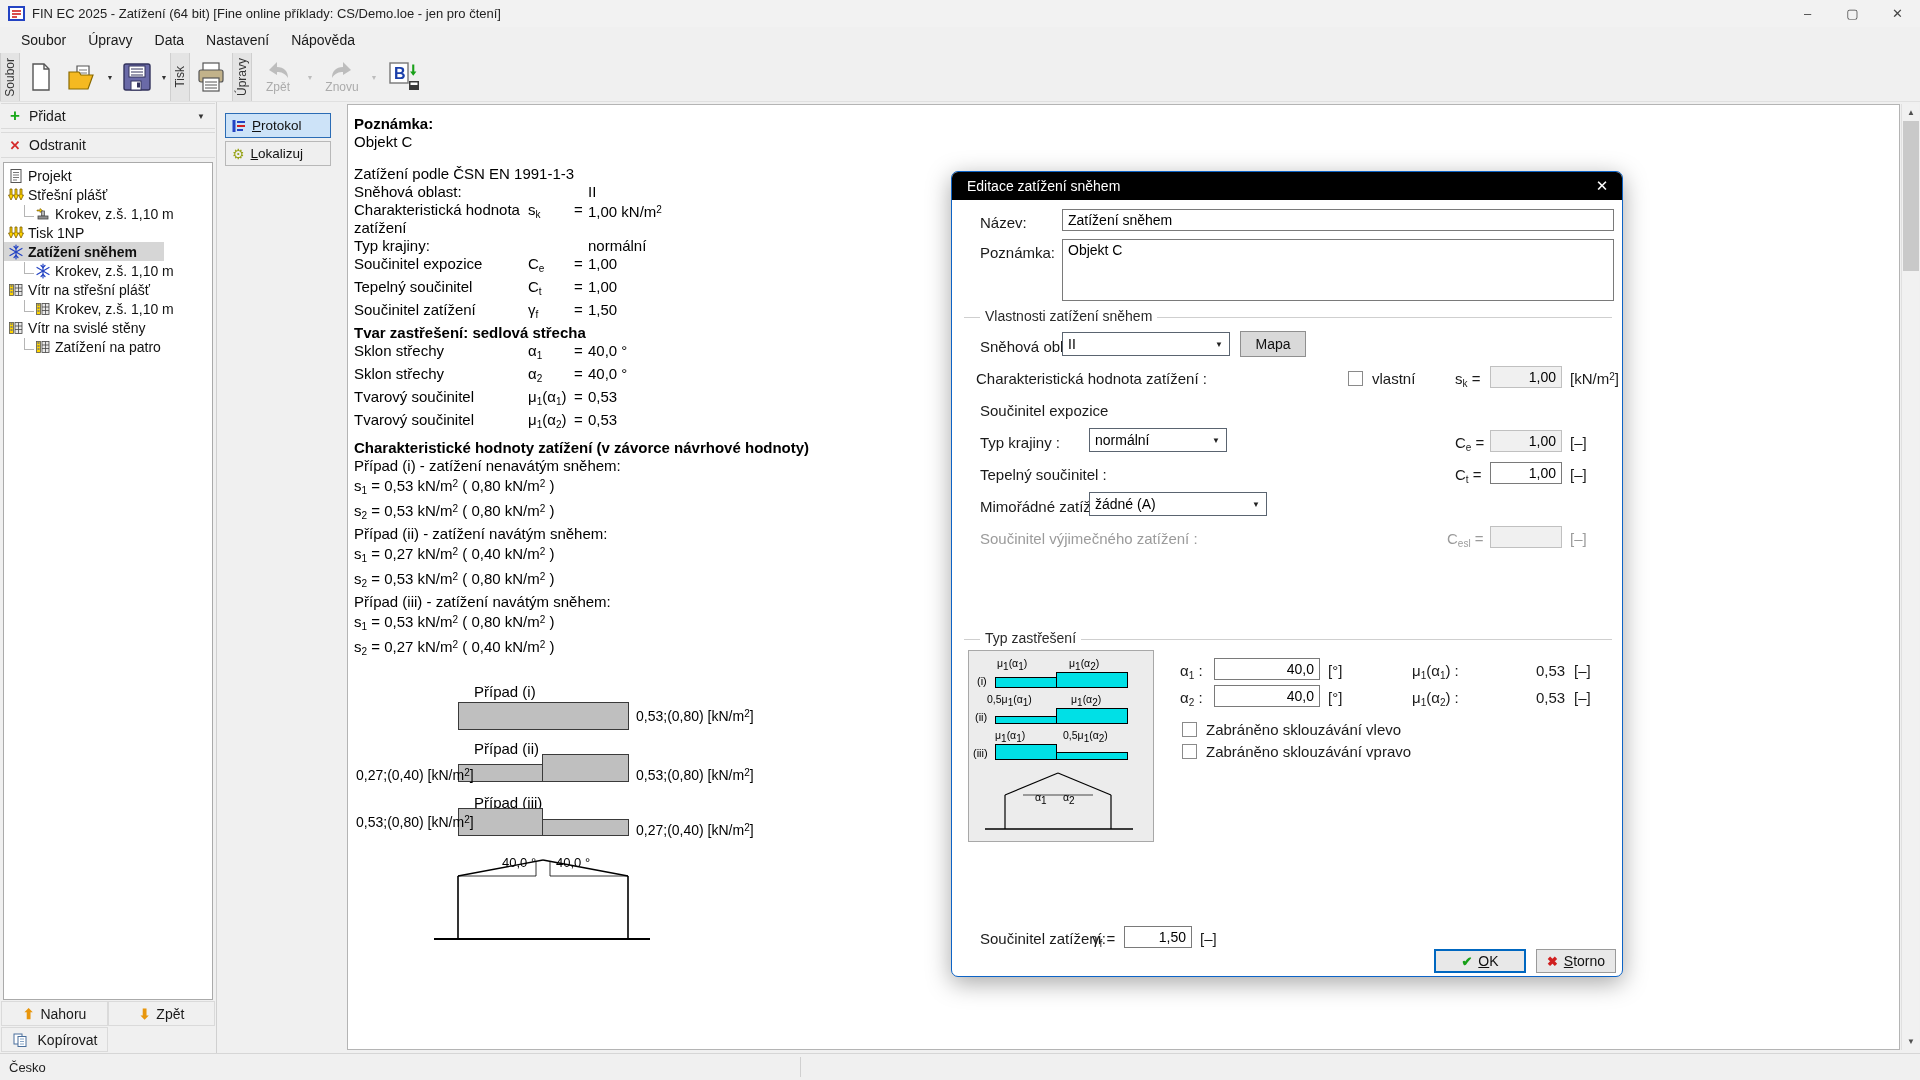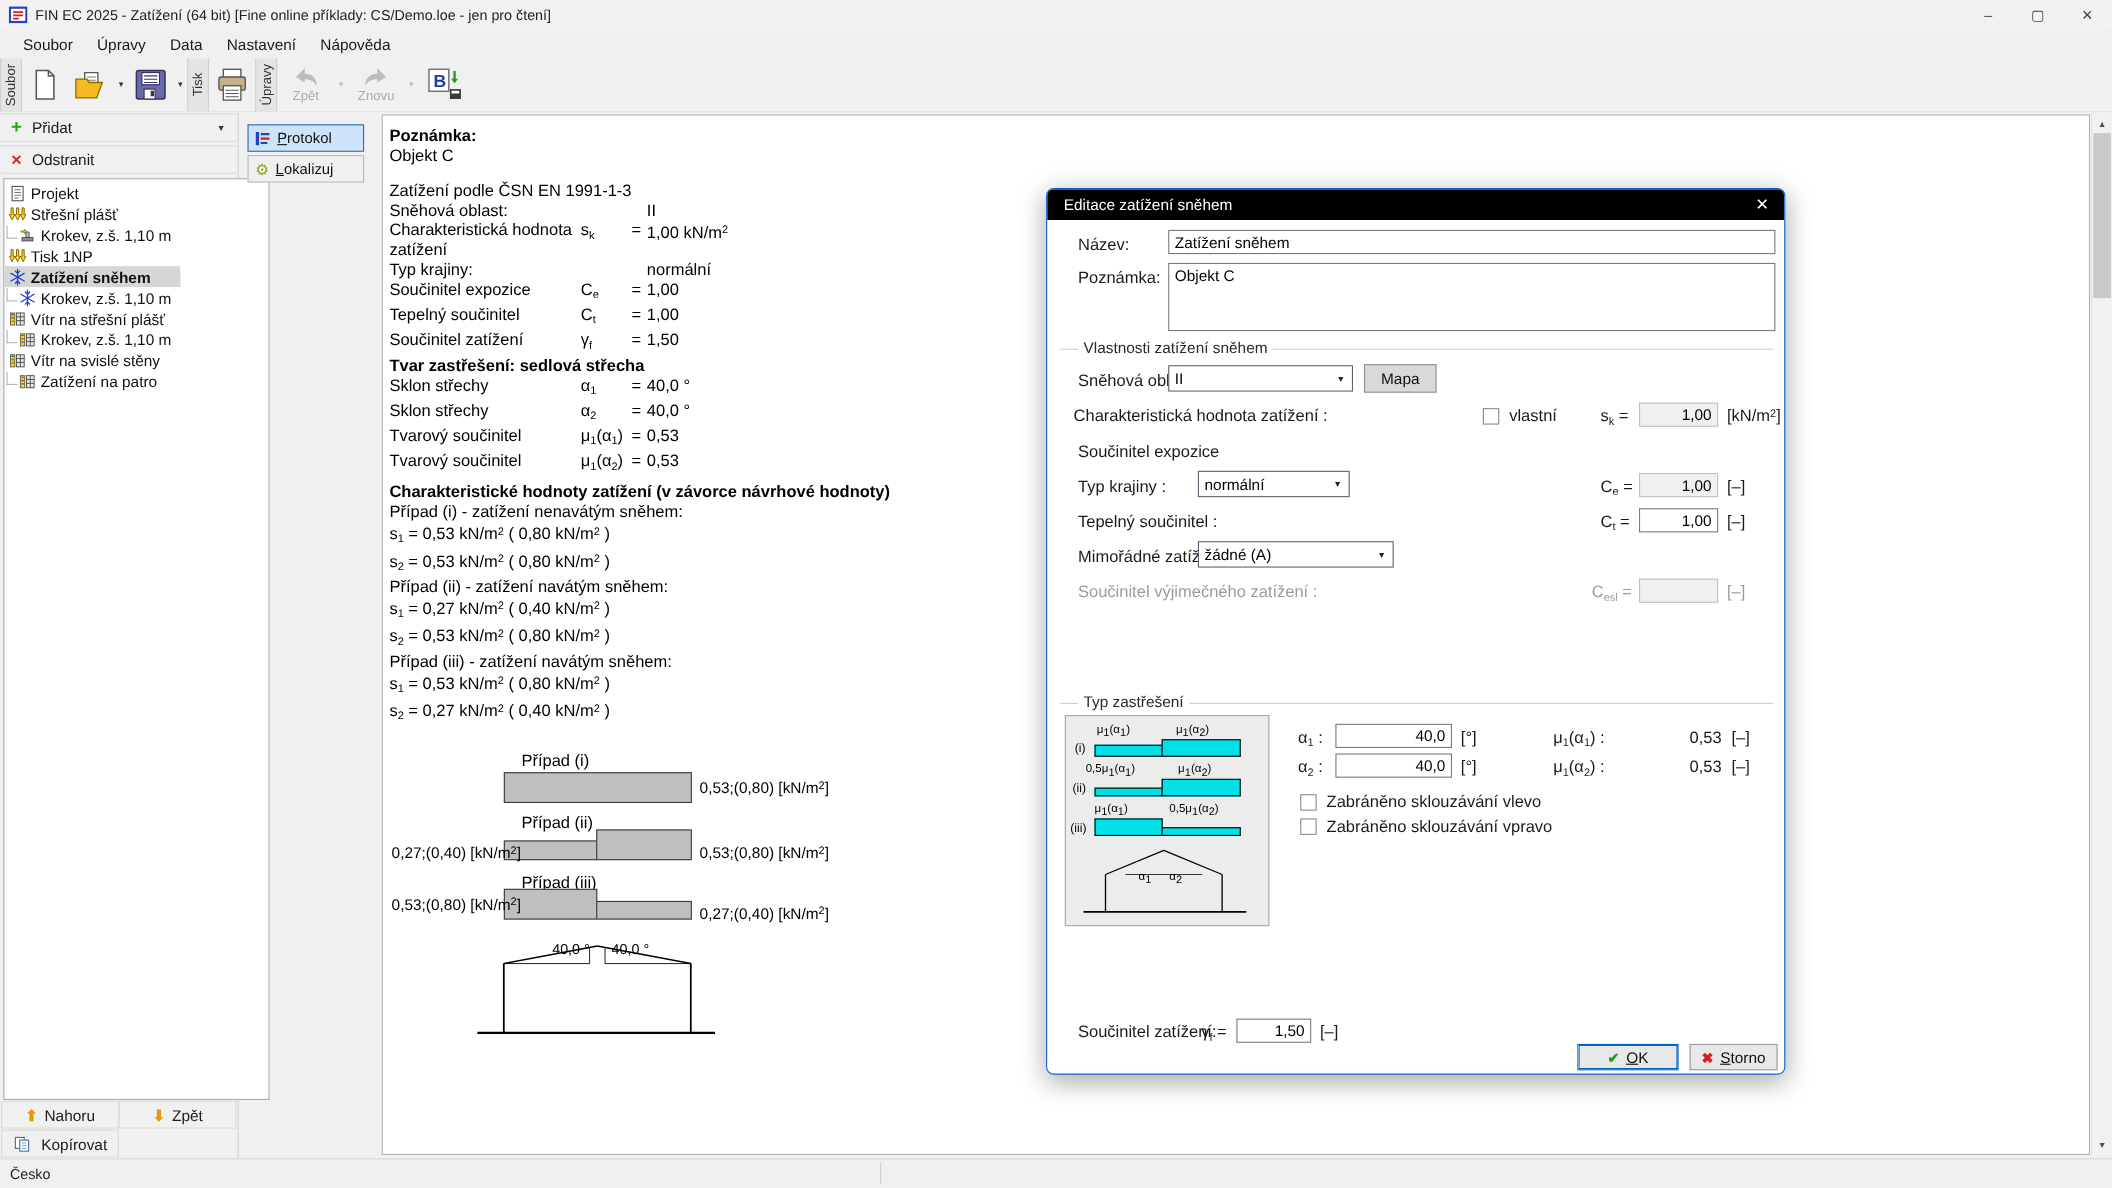--- a/index.html
+++ b/index.html
@@ -34,23 +34,23 @@
   .statusbar{position:absolute;left:0;top:1053px;width:100%;height:27px;background:#f0f0f0;border-top:1px solid #d6d6d6;display:flex;align-items:center;font-size:13px;color:#222;padding-left:9px;}
   .statussep{position:absolute;left:800px;top:3px;bottom:3px;border-left:1px solid #d0d0d0;}
 
   
   .sidebar{position:absolute;left:0;top:0;width:217px;height:100%;border-right:1px solid #d0d0d0;}
   .sbtn{position:absolute;left:1px;width:214px;height:26px;background:#f0f0f0;border-top:1px solid #dadada;border-bottom:1px solid #dadada;display:flex;align-items:center;font-size:14px;color:#1a1a1a;}
   .sbtn .sic{width:28px;text-align:center;font-weight:bold;}
   .plus{color:#18a818;font-size:17px;}
   .cross{color:#d42a2a;font-size:13px;font-weight:bold;}
   .sbtn .sdrop{margin-left:auto;margin-right:10px;font-size:8px;color:#333;}
-  .treebox{position:absolute;left:3px;top:60px;width:242px;height:838px;background:#fff;border:1px solid #aaa;padding-top:3px;}
+  .treebox{position:absolute;left:3px;top:60px;width:210px;height:838px;background:#fff;border:1px solid #aaa;padding-top:3px;}
   .trow{height:19px;display:flex;align-items:center;font-size:14px;color:#111;padding-left:4px;white-space:nowrap;}
-  .trow.lvl1{padding-left:2px;}
+  .trow.lvl1{padding-left:20px;}
   .tcon{width:10px;height:12px;border-left:1px solid #b5b5b5;border-bottom:1px solid #b5b5b5;margin-right:1px;margin-top:-6px;}
   .ticon{width:16px;height:16px;margin-right:4px;flex:none;}
   .trow.sel .tlabel{font-weight:bold;}
   .trow.sel{background:#d6d6d6;width:max-content;min-width:160px;}
   .bbtnrow{position:absolute;left:1px;width:214px;height:25px;display:flex;}
   .bbtn{flex:1;background:#f0f0f0;border:1px solid #dadada;display:flex;align-items:center;justify-content:center;font-size:14px;color:#1a1a1a;gap:6px;}
   .bbtn .oarrow{color:#e8960c;font-weight:bold;font-size:14px;}
   .bbtn.dis{color:#a8a8a8;margin-top:43px;}
 
   

